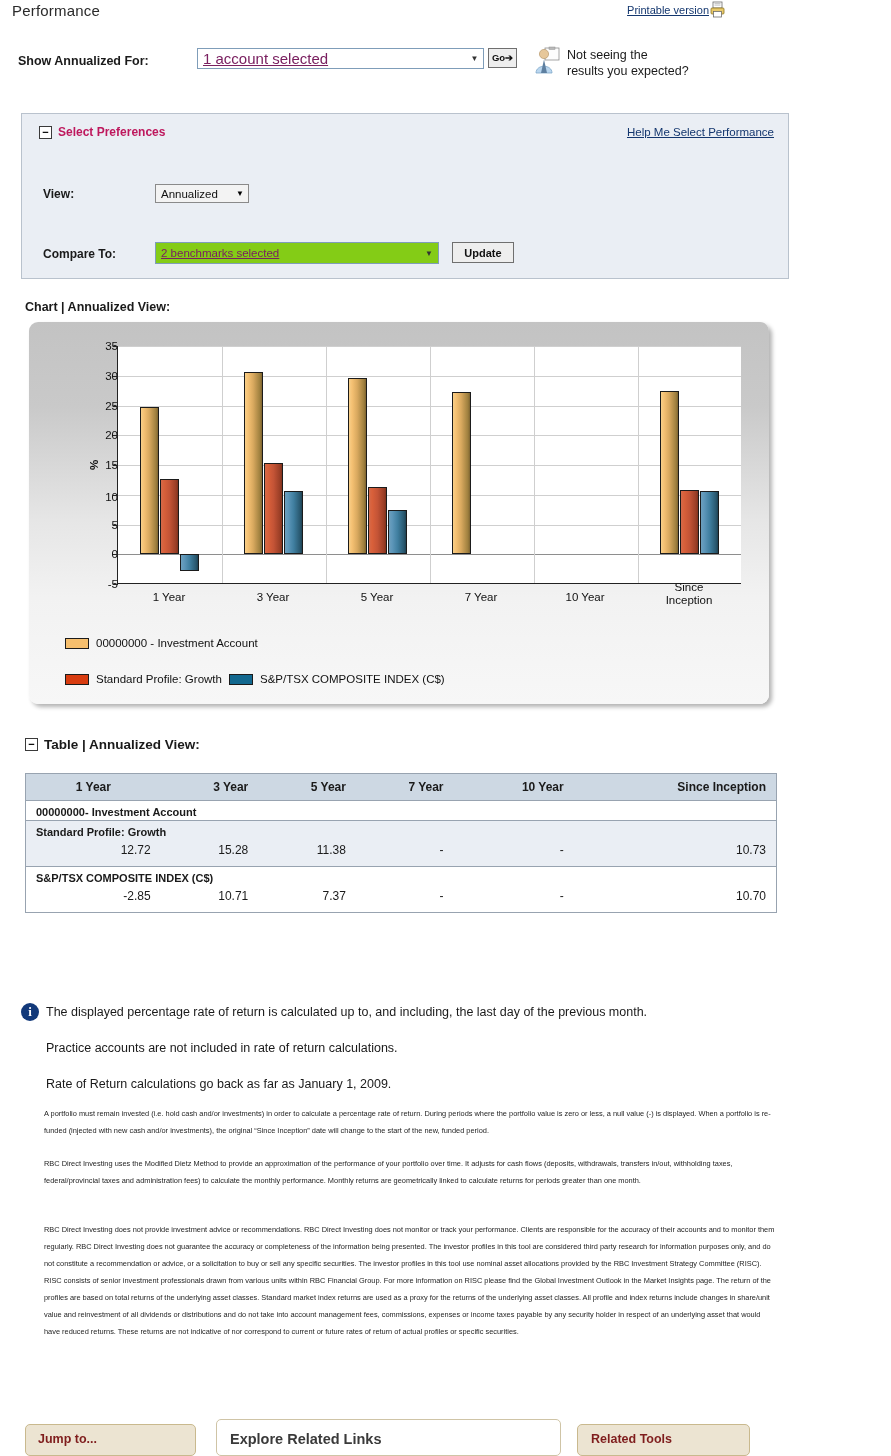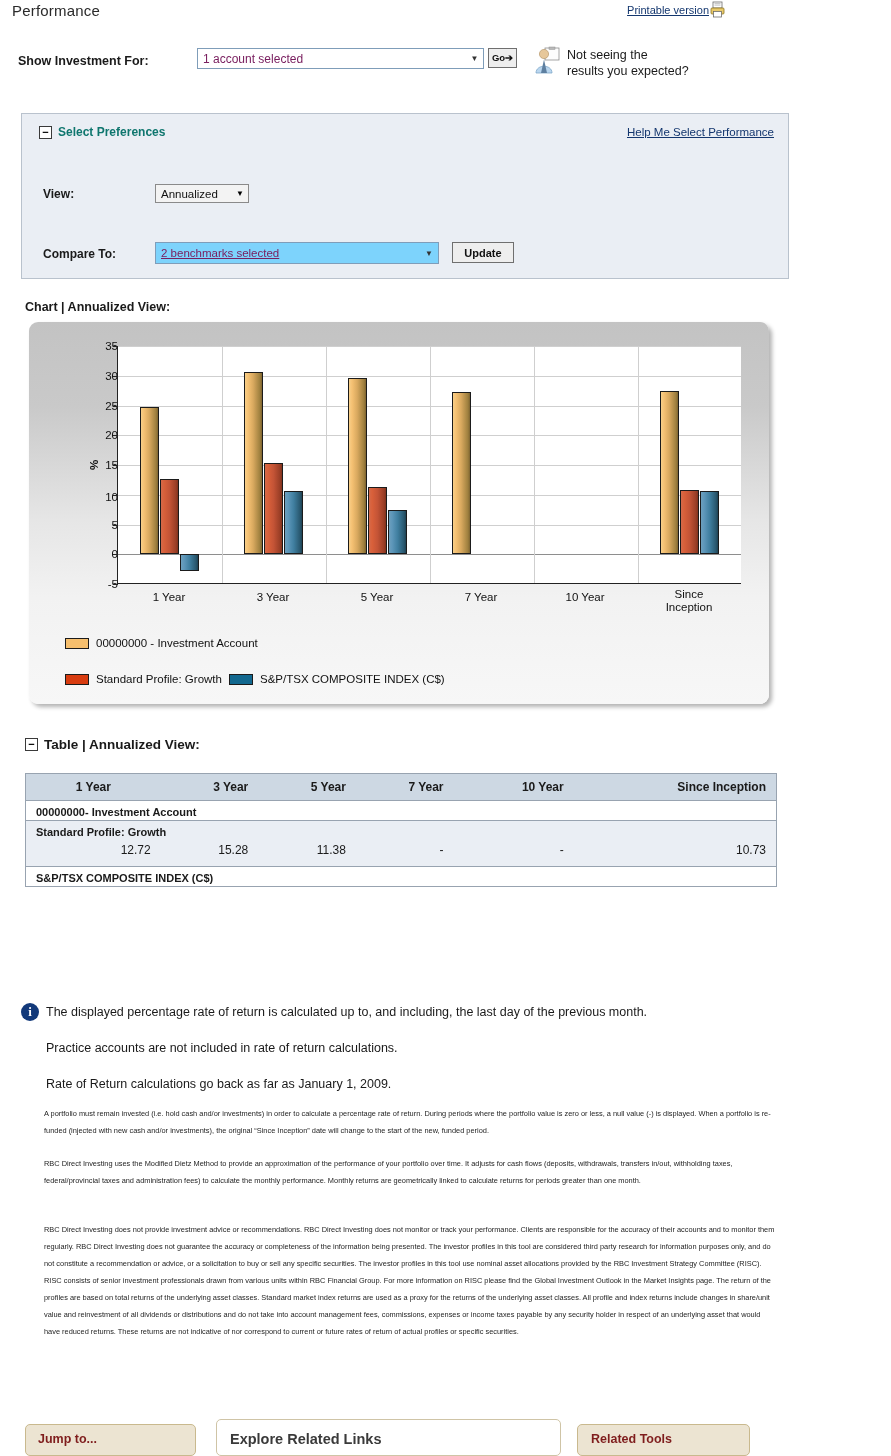--- a/index.html
+++ b/index.html
@@ -34,21 +34,21 @@
     position: absolute; left: 0; top: 6px;
     font-size: 12.5px; font-weight: bold; color: #1a1a1a;
   }
   .acct-select {
     position: absolute; left: 179px; top: 0px;
     width: 287px; height: 21px;
     border: 1px solid #7f9db9; background: #ffffff;
     display: flex; align-items: center;
   }
   .acct-select .val {
-    font-size: 12px; color: #7a2060; 
+    font-size: 15px; color: #7a2060; text-decoration: underline;
     padding-left: 5px; flex: 1; white-space: nowrap;
   }
   .acct-select .arrow {
     width: 17px; text-align: center; font-size: 8px; color: #333;
   }
   .go-btn {
     position: absolute; left: 470px; top: 0px;
     width: 29px; height: 20px;
     border: 1px solid #6f6f6f; background: #eeeeee;
     font-size: 9.5px; font-weight: bold; color: #111;
@@ -70,40 +70,40 @@
   .collapse-box {
     width: 13px; height: 13px; border: 1px solid #3a3a3a; background: #fff;
     display: inline-flex; align-items: center; justify-content: center;
     font-size: 11px; line-height: 1; font-weight: bold; color: #000;
     cursor: pointer; vertical-align: middle;
   }
   .pref-head {
     position: absolute; left: 17px; top: 11px;
     display: flex; align-items: center; gap: 6px;
   }
-  .pref-head .t { font-size: 12px; font-weight: bold; color: #0f766e; }
+  .pref-head .t { font-size: 12px; font-weight: bold; color: #be185d; }
   .help-link {
     position: absolute; right: 0px; top: 12px;
     font-size: 11.5px; color: #13366e; text-decoration: underline; cursor: pointer;
   }
   .field-label {
     position: absolute; font-size: 12px; font-weight: bold; color: #1a1a1a;
   }
   .view-select {
     position: absolute; left: 133px; top: 70px;
     width: 94px; height: 19px;
     border: 1px solid #8a8a8a; background: #f3f3f3;
     display: flex; align-items: center; cursor: pointer;
   }
   .view-select .val { font-size: 11.5px; color: #111; padding-left: 5px; flex: 1; }
   .view-select .arrow { width: 16px; text-align: center; font-size: 8px; }
   .bench-select {
     position: absolute; left: 133px; top: 128px;
     width: 284px; height: 22px;
-    border: 1px solid #7f9db9; background: #7dd3fc;
+    border: 1px solid #7f9db9; background: #84cc16;
     display: flex; align-items: center; gap: 36px;
   }
   .bench-select .val {
     font-size: 11.5px; color: #7a2060; text-decoration: underline;
     padding-left: 5px; flex: 1;
   }
   .bench-select .arrow { width: 18px; text-align: center; font-size: 8px; color: #333; }
   .update-btn {
     position: absolute; left: 430px; top: 128px;
     width: 62px; height: 21px;
@@ -230,21 +230,21 @@
   <div class="printable">Printable version</div>
   <svg class="printer-icon" viewBox="0 0 17 17">
     <rect x="4" y="1" width="9" height="6" fill="#fff" stroke="#6b6b6b" stroke-width="0.8"></rect>
     <line x1="5.5" y1="2.6" x2="11.5" y2="2.6" stroke="#9a9a9a" stroke-width="0.6"></line>
     <line x1="5.5" y1="4.1" x2="11.5" y2="4.1" stroke="#9a9a9a" stroke-width="0.6"></line>
     <rect x="2" y="7" width="13" height="6" rx="1" fill="#e8c96a" stroke="#8d7522" stroke-width="0.8"></rect>
     <rect x="4.5" y="10.5" width="8" height="5.5" fill="#fff" stroke="#6b6b6b" stroke-width="0.8"></rect>
   </svg>
 
   <div class="perf-row">
-    <div class="perf-label">Show Investment For:</div>
+    <div class="perf-label">Show Annualized For:</div>
     <div class="acct-select">
       <span class="val">1 account selected</span>
       <span class="arrow">▼</span>
     </div>
     <div class="go-btn">Go➔</div>
     <svg class="avatar-icon" viewBox="0 0 28 30">
       <rect x="12" y="2" width="14" height="12" fill="#fdfdfd" stroke="#8e8e8e" stroke-width="0.8"></rect>
       <rect x="16" y="1" width="6" height="2.4" fill="#b9b9b9" stroke="#8e8e8e" stroke-width="0.5"></rect>
       <circle cx="11" cy="8" r="4.6" fill="#e6c79a" stroke="#b79a6f" stroke-width="0.7"></circle>
       <path d="M3 27 C3 18 19 18 19 27 Z" fill="#b9d6ef" stroke="#7da7c9" stroke-width="0.8"></path>
@@ -325,21 +325,21 @@
         <div class="bar gold" style="left: 542px; top: 45.458px; height: 162.792px;"></div>
         <div class="bar red" style="left: 562px; top: 144.406px; height: 63.8435px;"></div>
         <div class="bar blue" style="left: 582px; top: 144.585px; height: 63.665px;"></div>
       </div>
     <div id="xticks">
         <div class="xtick" style="left: 140px; top: 269px;">1 Year</div>
         <div class="xtick" style="left: 244px; top: 269px;">3 Year</div>
         <div class="xtick" style="left: 348px; top: 269px;">5 Year</div>
         <div class="xtick" style="left: 452px; top: 269px;">7 Year</div>
         <div class="xtick" style="left: 556px; top: 269px;">10 Year</div>
-        <div class="xtick" style="left: 660px; top: 266px;">Since<br>Inception</div>
+        <div class="xtick" style="left: 660px; top: 259px;">Since<br>Inception</div>
       </div>
     <div id="legend">
         <div class="legend-item" style="left: 36px; top: 315px;">
           <span class="swatch gold"></span>
           <span class="legend-text">00000000 - Investment Account</span>
         </div>
         <div class="legend-item" style="left: 36px; top: 351px;">
           <span class="swatch red"></span>
           <span class="legend-text">Standard Profile: Growth</span>
         </div>
@@ -376,20 +376,28 @@
           <td class="valrow">12.72</td>
           <td class="valrow">15.28</td>
           <td class="valrow">11.38</td>
           <td class="valrow">-</td>
           <td class="valrow">-</td>
           <td class="valrow">10.73</td>
         </tr>
         <tr class="sep">
           <td class="name" colspan="6">S&amp;P/TSX COMPOSITE INDEX (C$)</td>
         </tr>
+        <tr>
+          <td class="valrow">-2.85</td>
+          <td class="valrow">10.71</td>
+          <td class="valrow">7.37</td>
+          <td class="valrow">-</td>
+          <td class="valrow">-</td>
+          <td class="valrow">10.70</td>
+        </tr>
       </tbody>
   </table>
 
   <div class="info-icon">i</div>
   <div class="note" style="top:1005px;">The displayed percentage rate of return is calculated up to, and including, the last day of the previous month.</div>
   <div class="note" style="top:1041px;">Practice accounts are not included in rate of return calculations.</div>
   <div class="note" style="top:1077px;">Rate of Return calculations go back as far as January 1, 2009.</div>
   <div class="fineprint" style="top:1105px;">A portfolio must remain invested (i.e. hold cash and/or investments) in order to calculate a percentage rate of return. During periods where the portfolio value is zero or less, a null value (-) is displayed. When a portfolio is re-funded (injected with new cash and/or investments), the original “Since Inception” date will change to the start of the new, funded period.</div>
   <div class="fineprint" style="top:1155px;">RBC Direct Investing uses the Modified Dietz Method to provide an approximation of the performance of your portfolio over time. It adjusts for cash flows (deposits, withdrawals, transfers in/out, withholding taxes, federal/provincial taxes and administration fees) to calculate the monthly performance. Monthly returns are geometrically linked to calculate returns for periods greater than one month.</div>
   <div class="fineprint" style="top:1221px;">RBC Direct Investing does not provide investment advice or recommendations. RBC Direct Investing does not monitor or track your performance. Clients are responsible for the accuracy of their accounts and to monitor them regularly. RBC Direct Investing does not guarantee the accuracy or completeness of the information being presented. The investor profiles in this tool are considered third party research for information purposes only, and do not constitute a recommendation or advice, or a solicitation to buy or sell any specific securities. The investor profiles in this tool use nominal asset allocations provided by the RBC Investment Strategy Committee (RISC). RISC consists of senior investment professionals drawn from various units within RBC Financial Group. For more information on RISC please find the Global Investment Outlook in the Market Insights page. The return of the profiles are based on total returns of the underlying asset classes. Standard market index returns are used as a proxy for the returns of the underlying asset classes. All profile and index returns include changes in share/unit value and reinvestment of all dividends or distributions and do not take into account management fees, commissions, expenses or income taxes payable by any security holder in respect of an underlying asset that would have reduced returns. These returns are not indicative of nor correspond to current or future rates of return of actual profiles or specific securities.</div>

